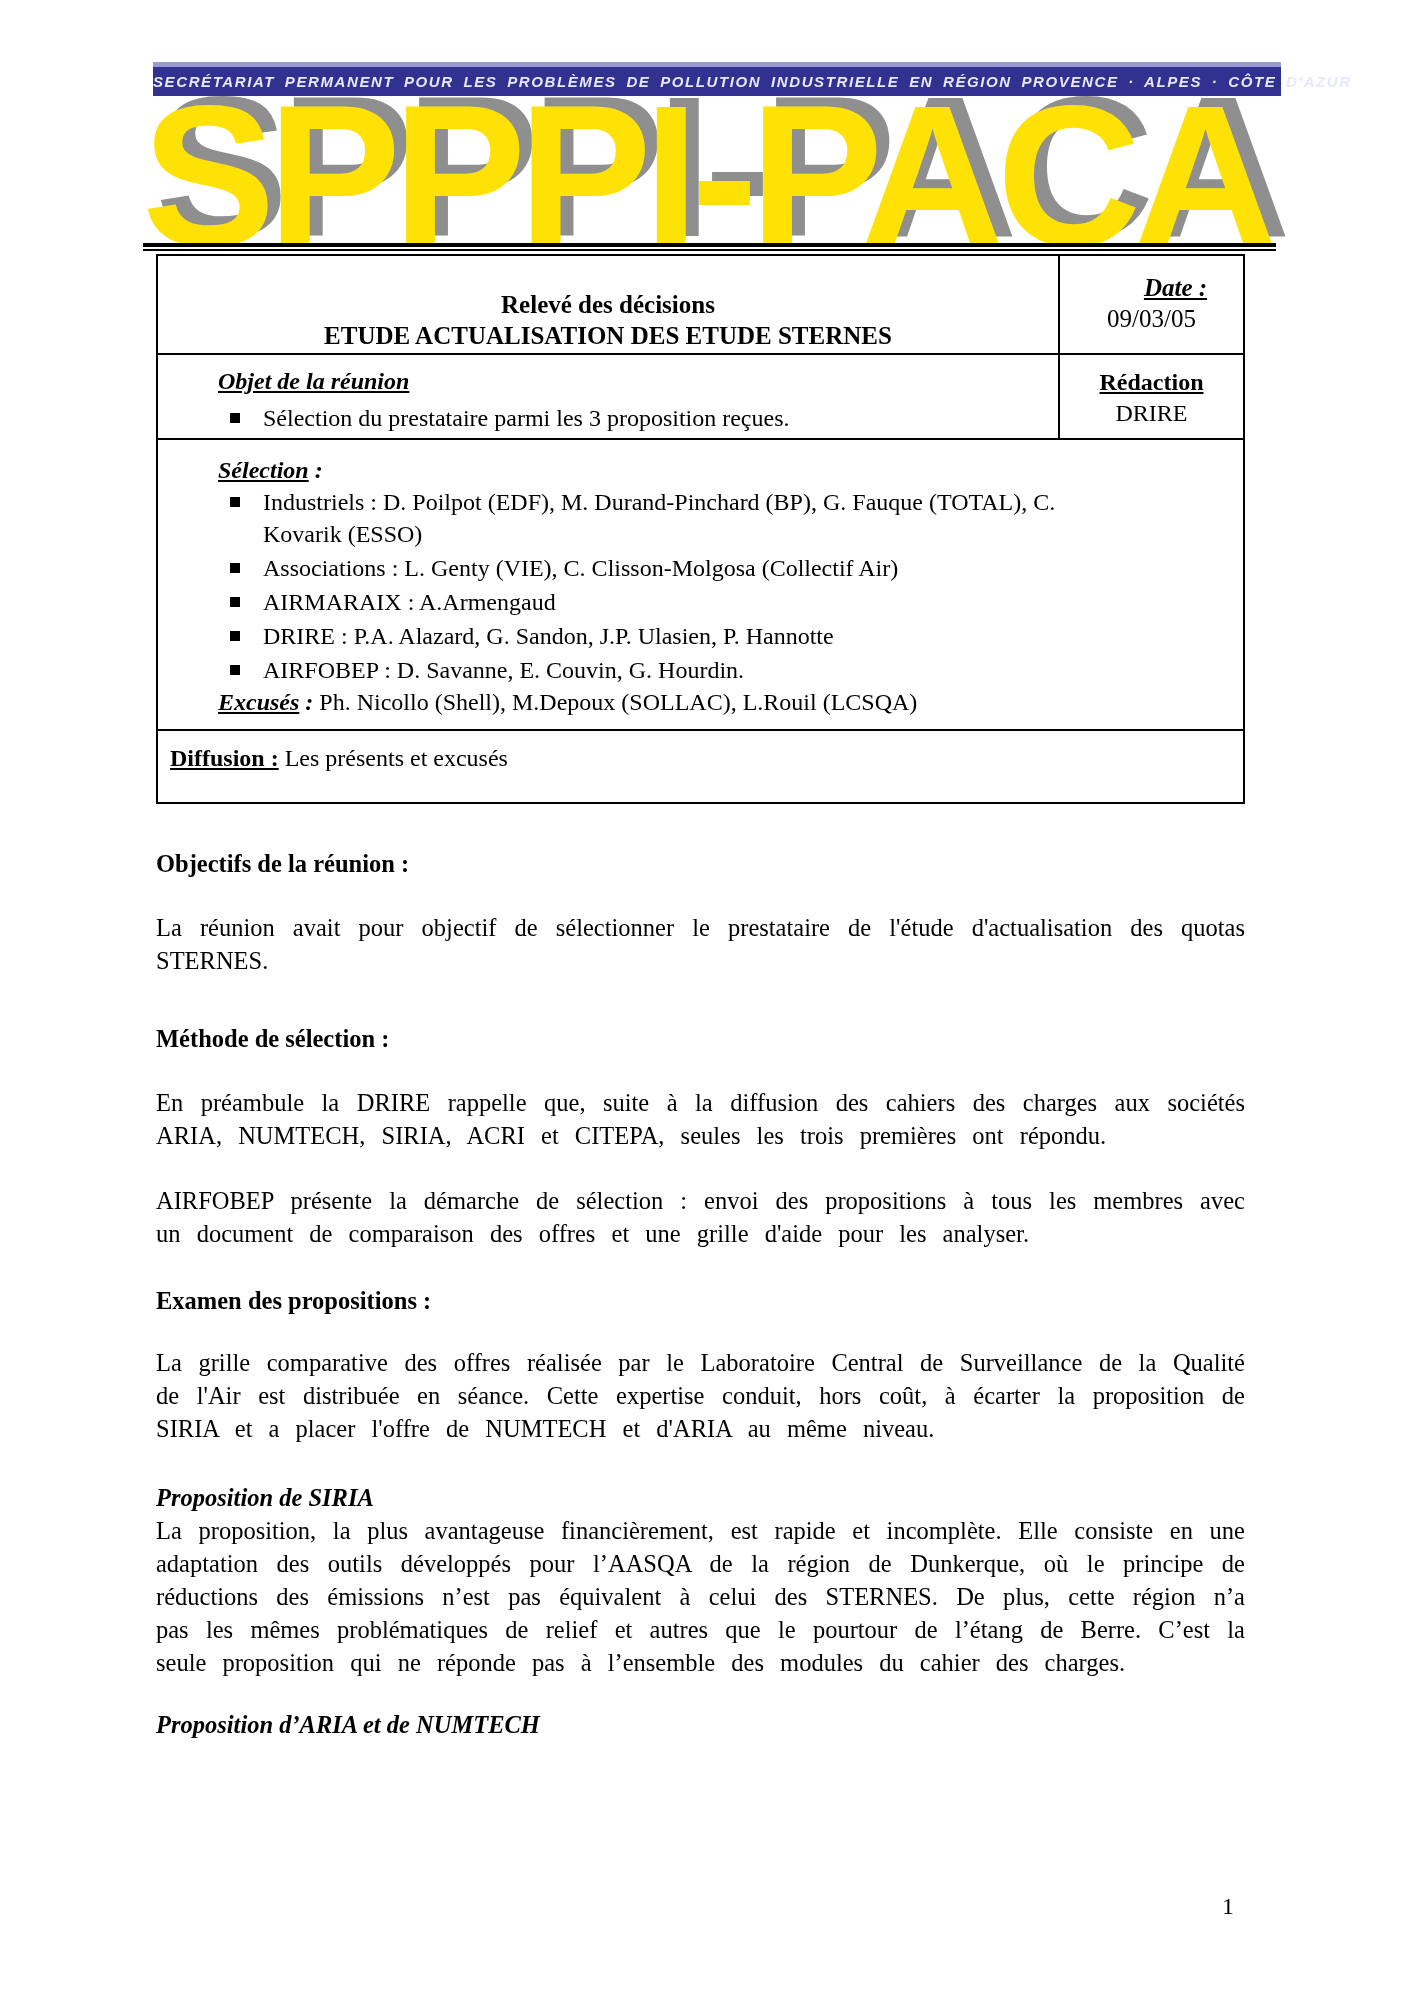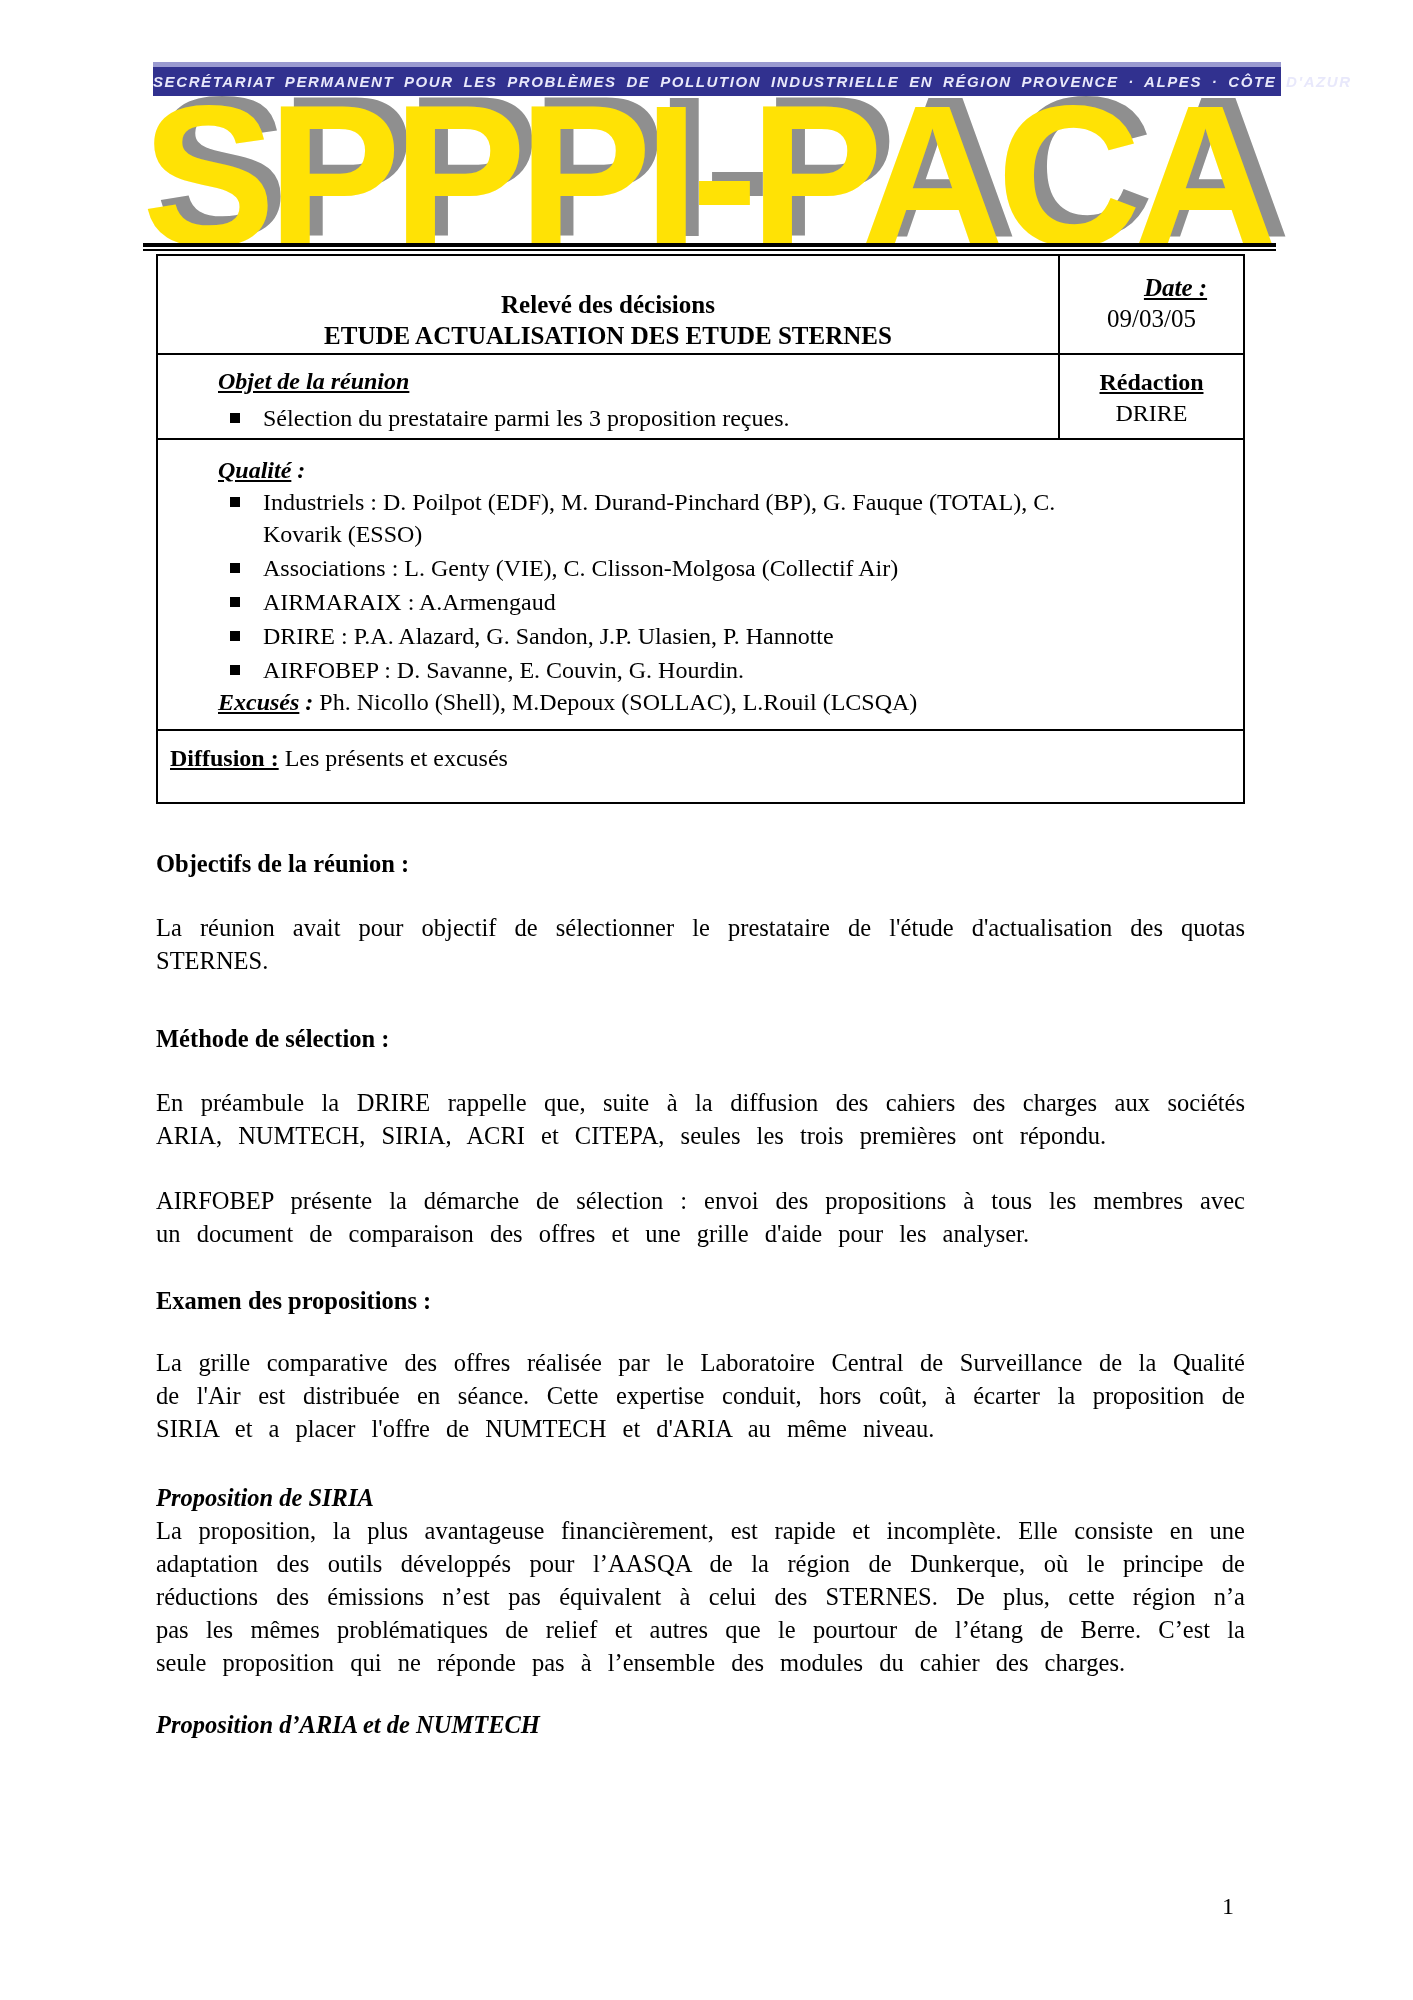--- a/index.html
+++ b/index.html
@@ -110,21 +110,21 @@
       </div>
       <div class="cell cell-right redaction-cell">
         <div class="lbl-b-u">Rédaction</div>
         <div>DRIRE</div>
       </div>
     </div>
 
     <div class="tr row3">
       <div class="cell presents-cell">
         <div>
-          <span class="lbl-bi-u">Qualité</span><span class="lbl-bi"> :</span>
+          <span class="lbl-bi-u">Sélection</span><span class="lbl-bi"> :</span>
         </div>
         <ul>
           <li class="li">
             <span class="bullet"></span>
             <span class="li-text-narrow">Industriels : D. Poilpot (EDF), M. Durand-Pinchard (BP), G. Fauque (TOTAL), C. Kovarik (ESSO)</span>
           </li>
           <li class="li">
             <span class="bullet"></span>
             <span>Associations : L. Genty (VIE), C. Clisson-Molgosa (Collectif Air)</span>
           </li>

